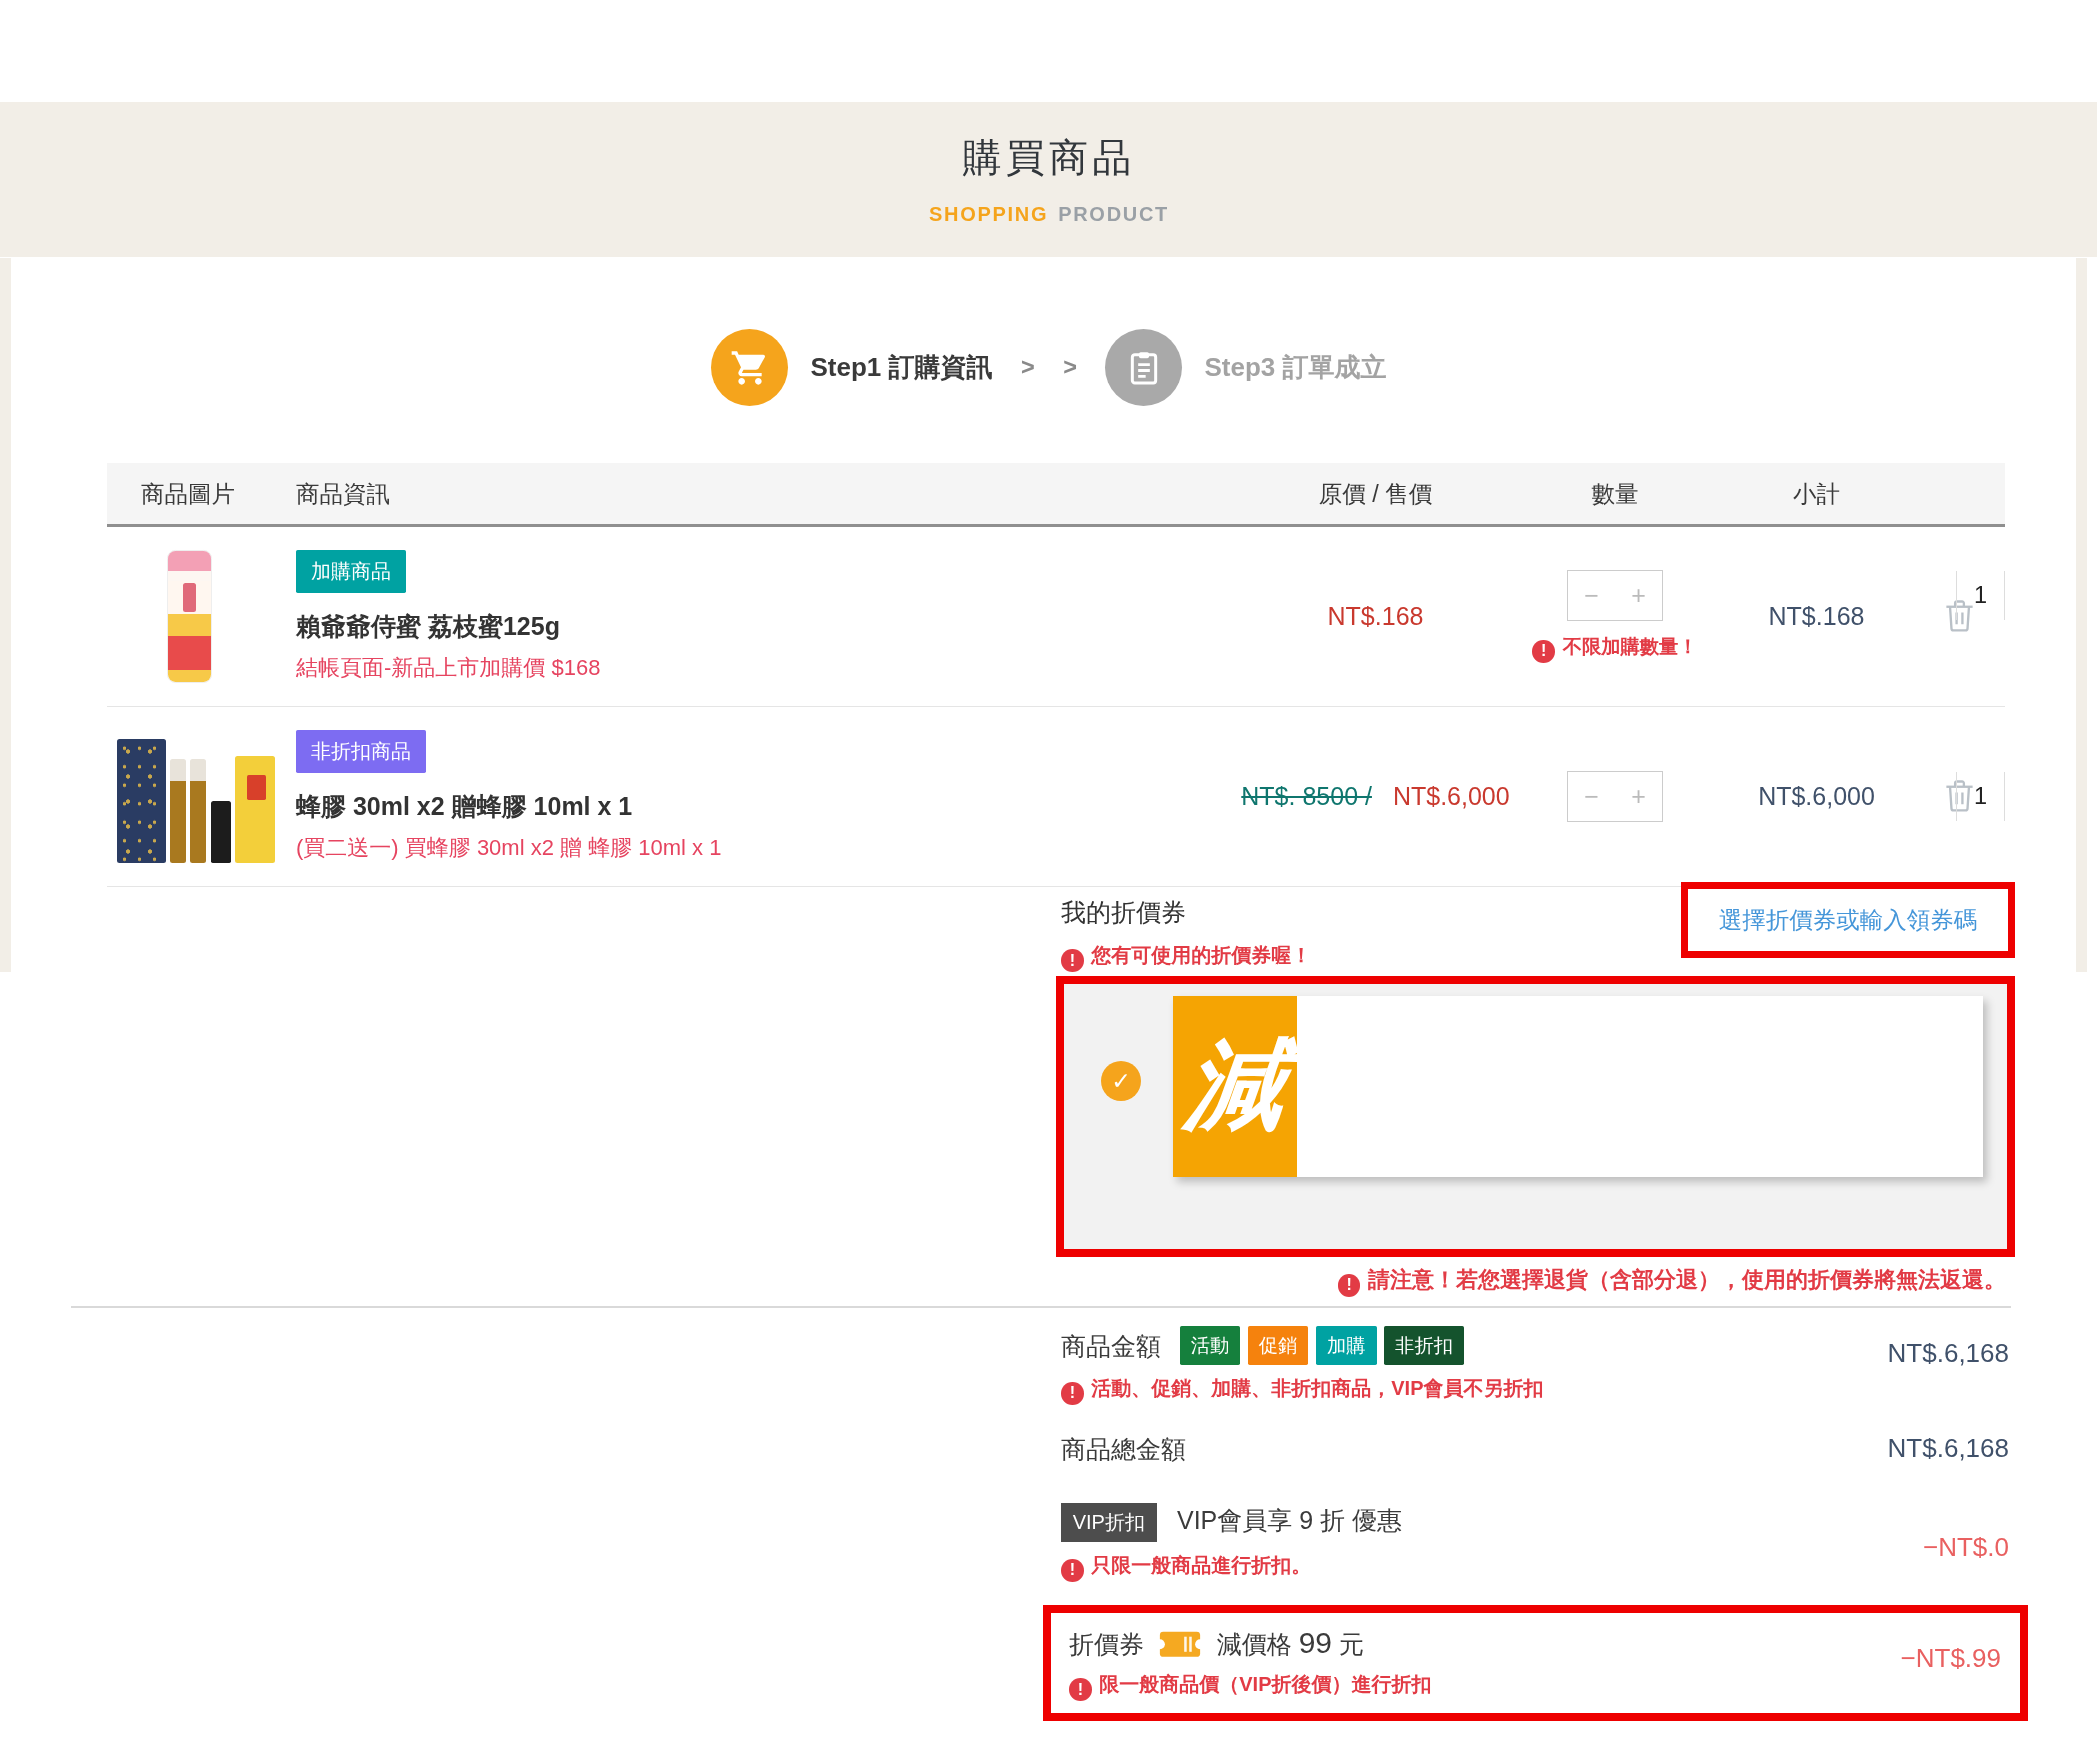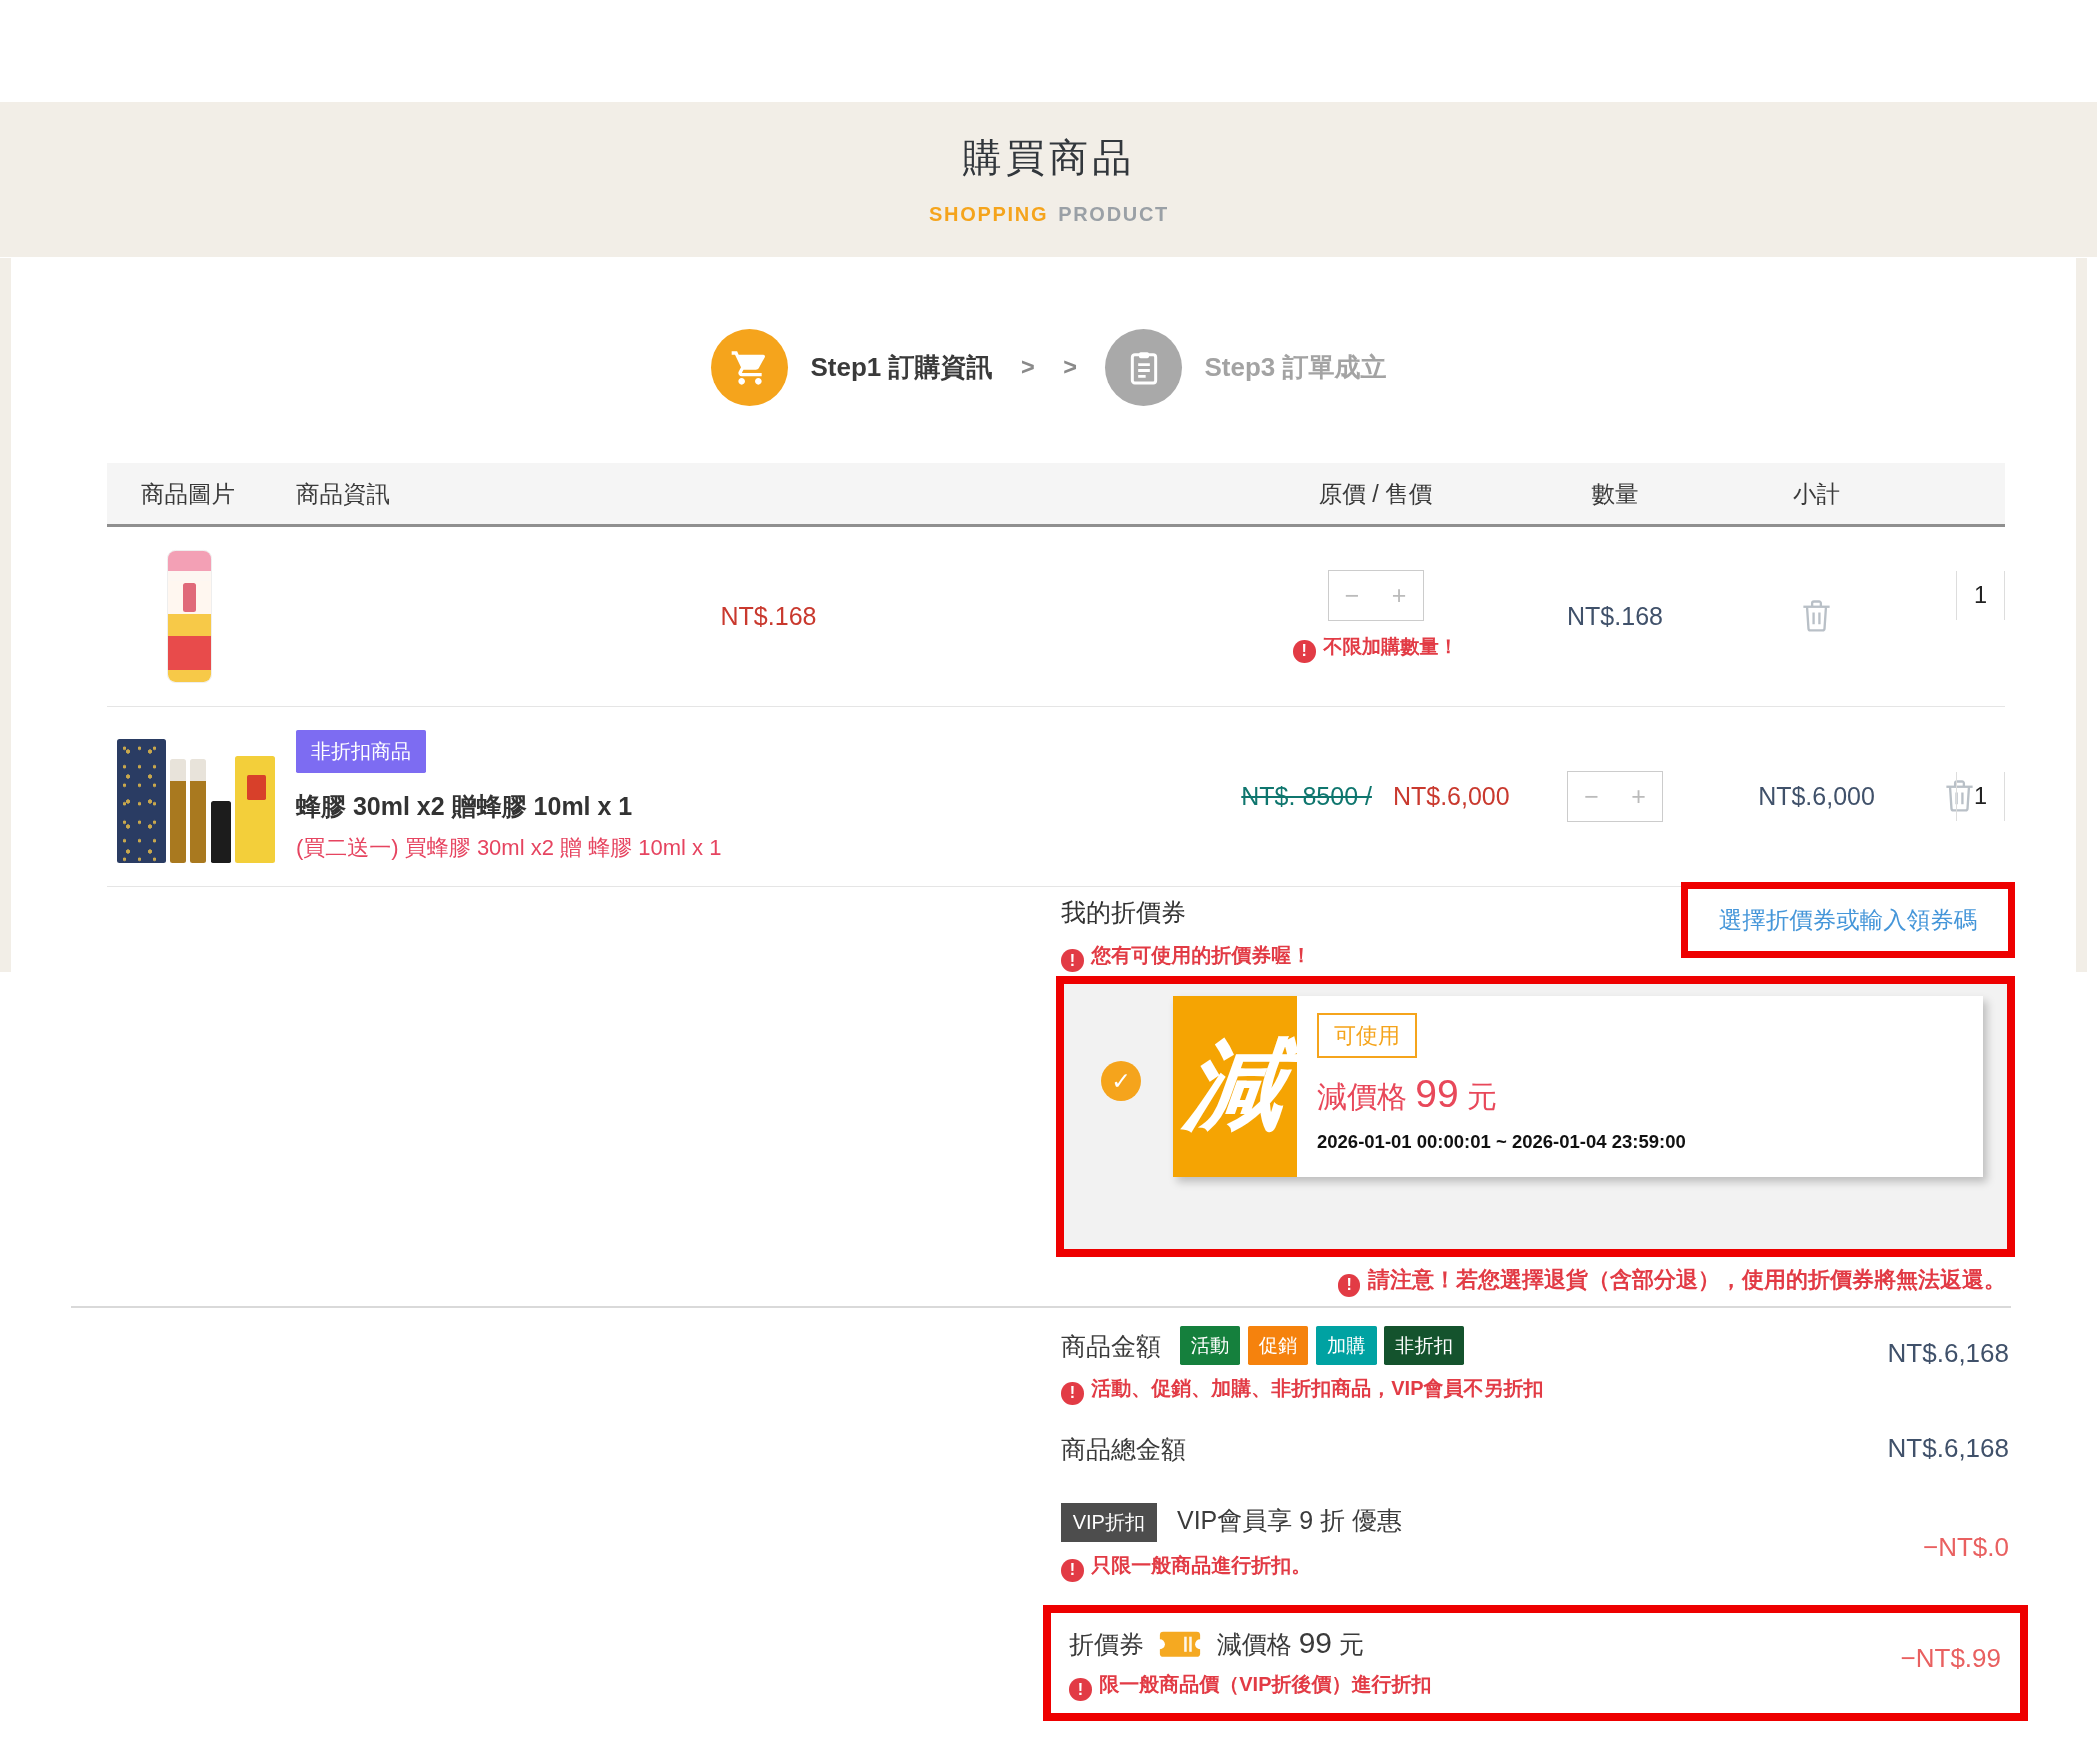--- a/index.html
+++ b/index.html
@@ -172,20 +172,25 @@
         <div class="t1a"></div>
           <div class="t1b"></div>
           <div class="t1c">
             <i></i>
           </div>
           <div class="t1d"></div>
           <div class="t1e"></div>
           <div class="t1f"></div>
       </div>
     </div>
+    <div>
+      <span class="badge teal">加購商品</span>
+      <div class="pname">賴爺爺侍蜜 荔枝蜜125g</div>
+      <div class="ppromo">結帳頁面-新品上市加購價 $168</div>
+    </div>
     <div class="cell-c">
       <span class="price-red">NT$.168</span>
     </div>
     <div class="cell-c">
       <div class="stepper">
         <div class="sbtn">−</div>
         <div class="sval">1</div>
         <div class="sbtn">+</div>
       </div>
       <div class="qty-note"><span class="nico">!</span><span>不限加購數量！</span></div>
@@ -253,25 +258,20 @@
 <div class="link-box">
   <a>選擇折價券或輸入領券碼</a>
 </div>
 
 <div class="cp-panel-box">
   <div class="cp-check">✓</div>
   <div class="cp-card">
     <div class="cp-orange">
         <span>減</span>
       </div>
-    <div class="cp-body">
-      <span class="cp-status">可使用</span>
-      <div class="cp-desc"><span>減價格 </span><span class="amt">99</span><span> 元</span></div>
-      <div class="cp-period">2026-01-01  00:00:01 ~ 2026-01-04  23:59:00</div>
-    </div>
   </div>
 </div>
 <div class="cp-warning"><span class="nico">!</span><span>請注意！若您選擇退貨（含部分退），使用的折價券將無法返還。</span></div>
 
 <div class="divider"></div>
 
 <div class="summary">
 
   <div class="srow">
     <span>商品金額</span>

